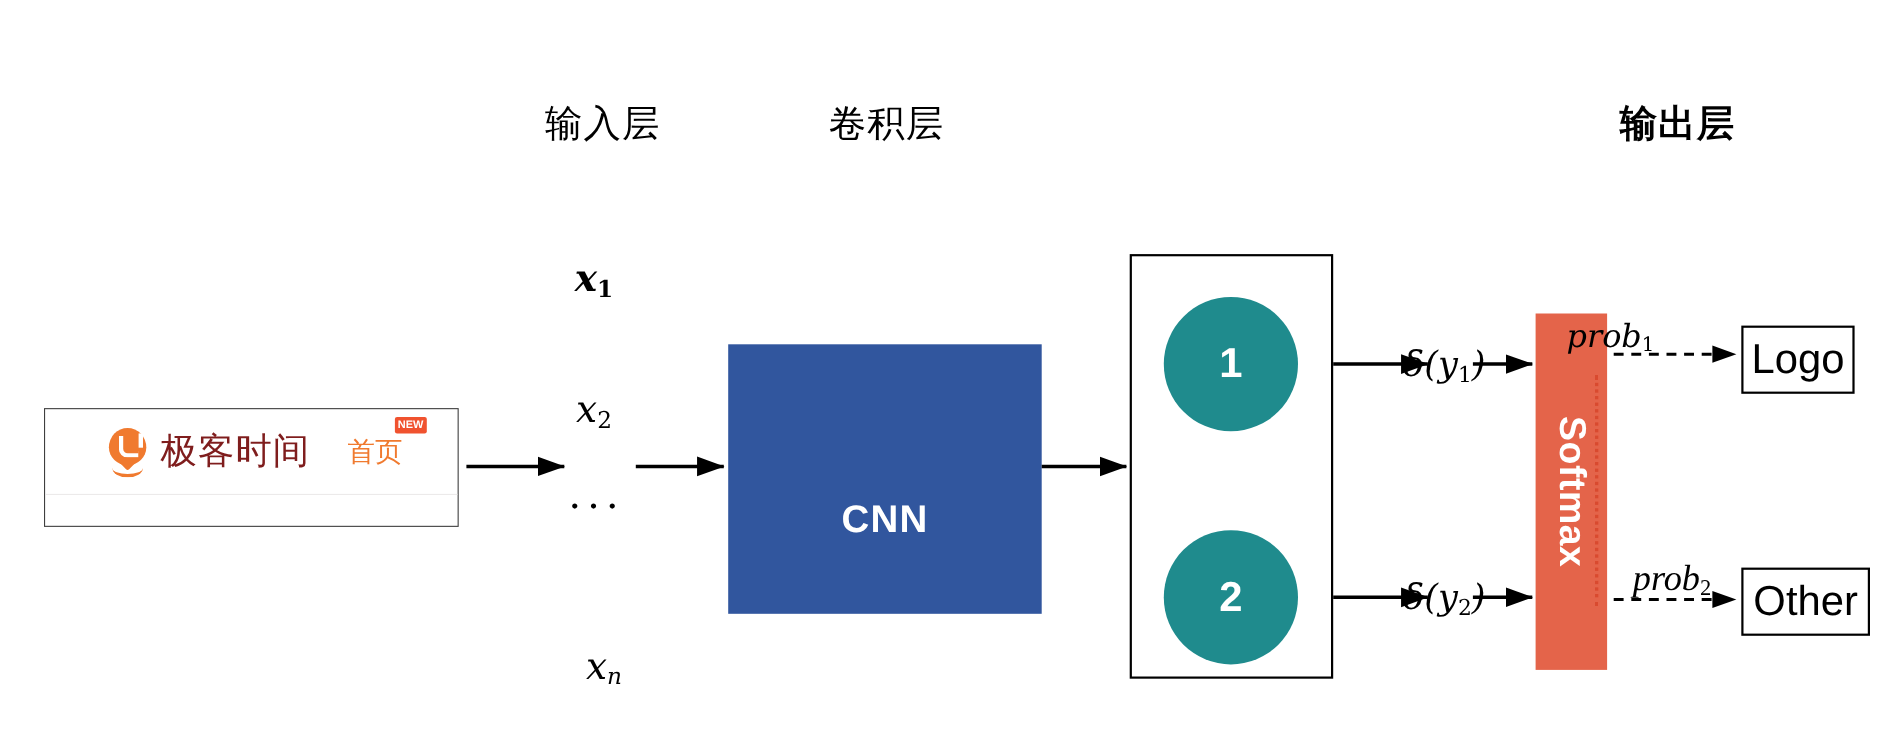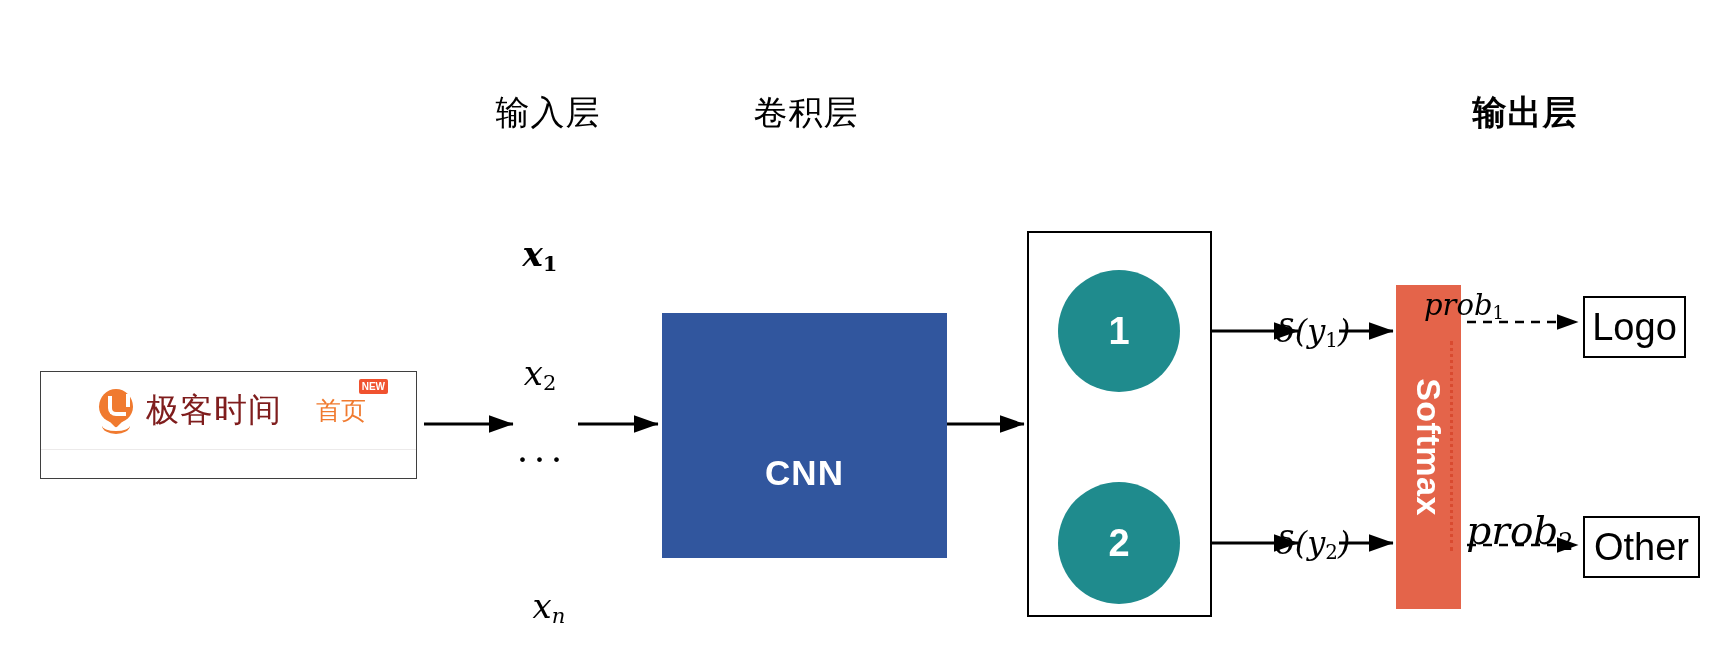--- a/index.html
+++ b/index.html
@@ -322,21 +322,21 @@
   </div>
 
   <div class="softmax-bar">
     <div class="softmax-label">Softmax</div>
     <div class="softmax-divider"></div>
   </div>
 
   <div class="math-italic" style="left:1464px; top:288px; font-size:29px;">
     <span>prob</span><sub>1</sub>
   </div>
-  <div class="math-italic" style="left:1520px; top:508px; font-size:39px;">
+  <div class="math-italic" style="left:1520px; top:508px; font-size:33px;font-family:Liberation Serif, serif;">
     <span>prob</span><sub>2</sub>
   </div>
 
   <div class="out-box" style="left:1583px; top:296px; width:103px; height:62px;">Logo</div>
   <div class="out-box" style="left:1583px; top:516px; width:117px; height:62px;">Other</div>
 
   <svg class="arrow-layer" viewBox="0 0 1728 664" width="1728" height="664">
     <defs>
       <marker id="ah" markerWidth="9" markerHeight="9" refX="7.6" refY="3.1" orient="auto" markerUnits="strokeWidth">
         <path d="M0,0.3 L7.8,3.1 L0,5.9 z" fill="#000000"></path>

